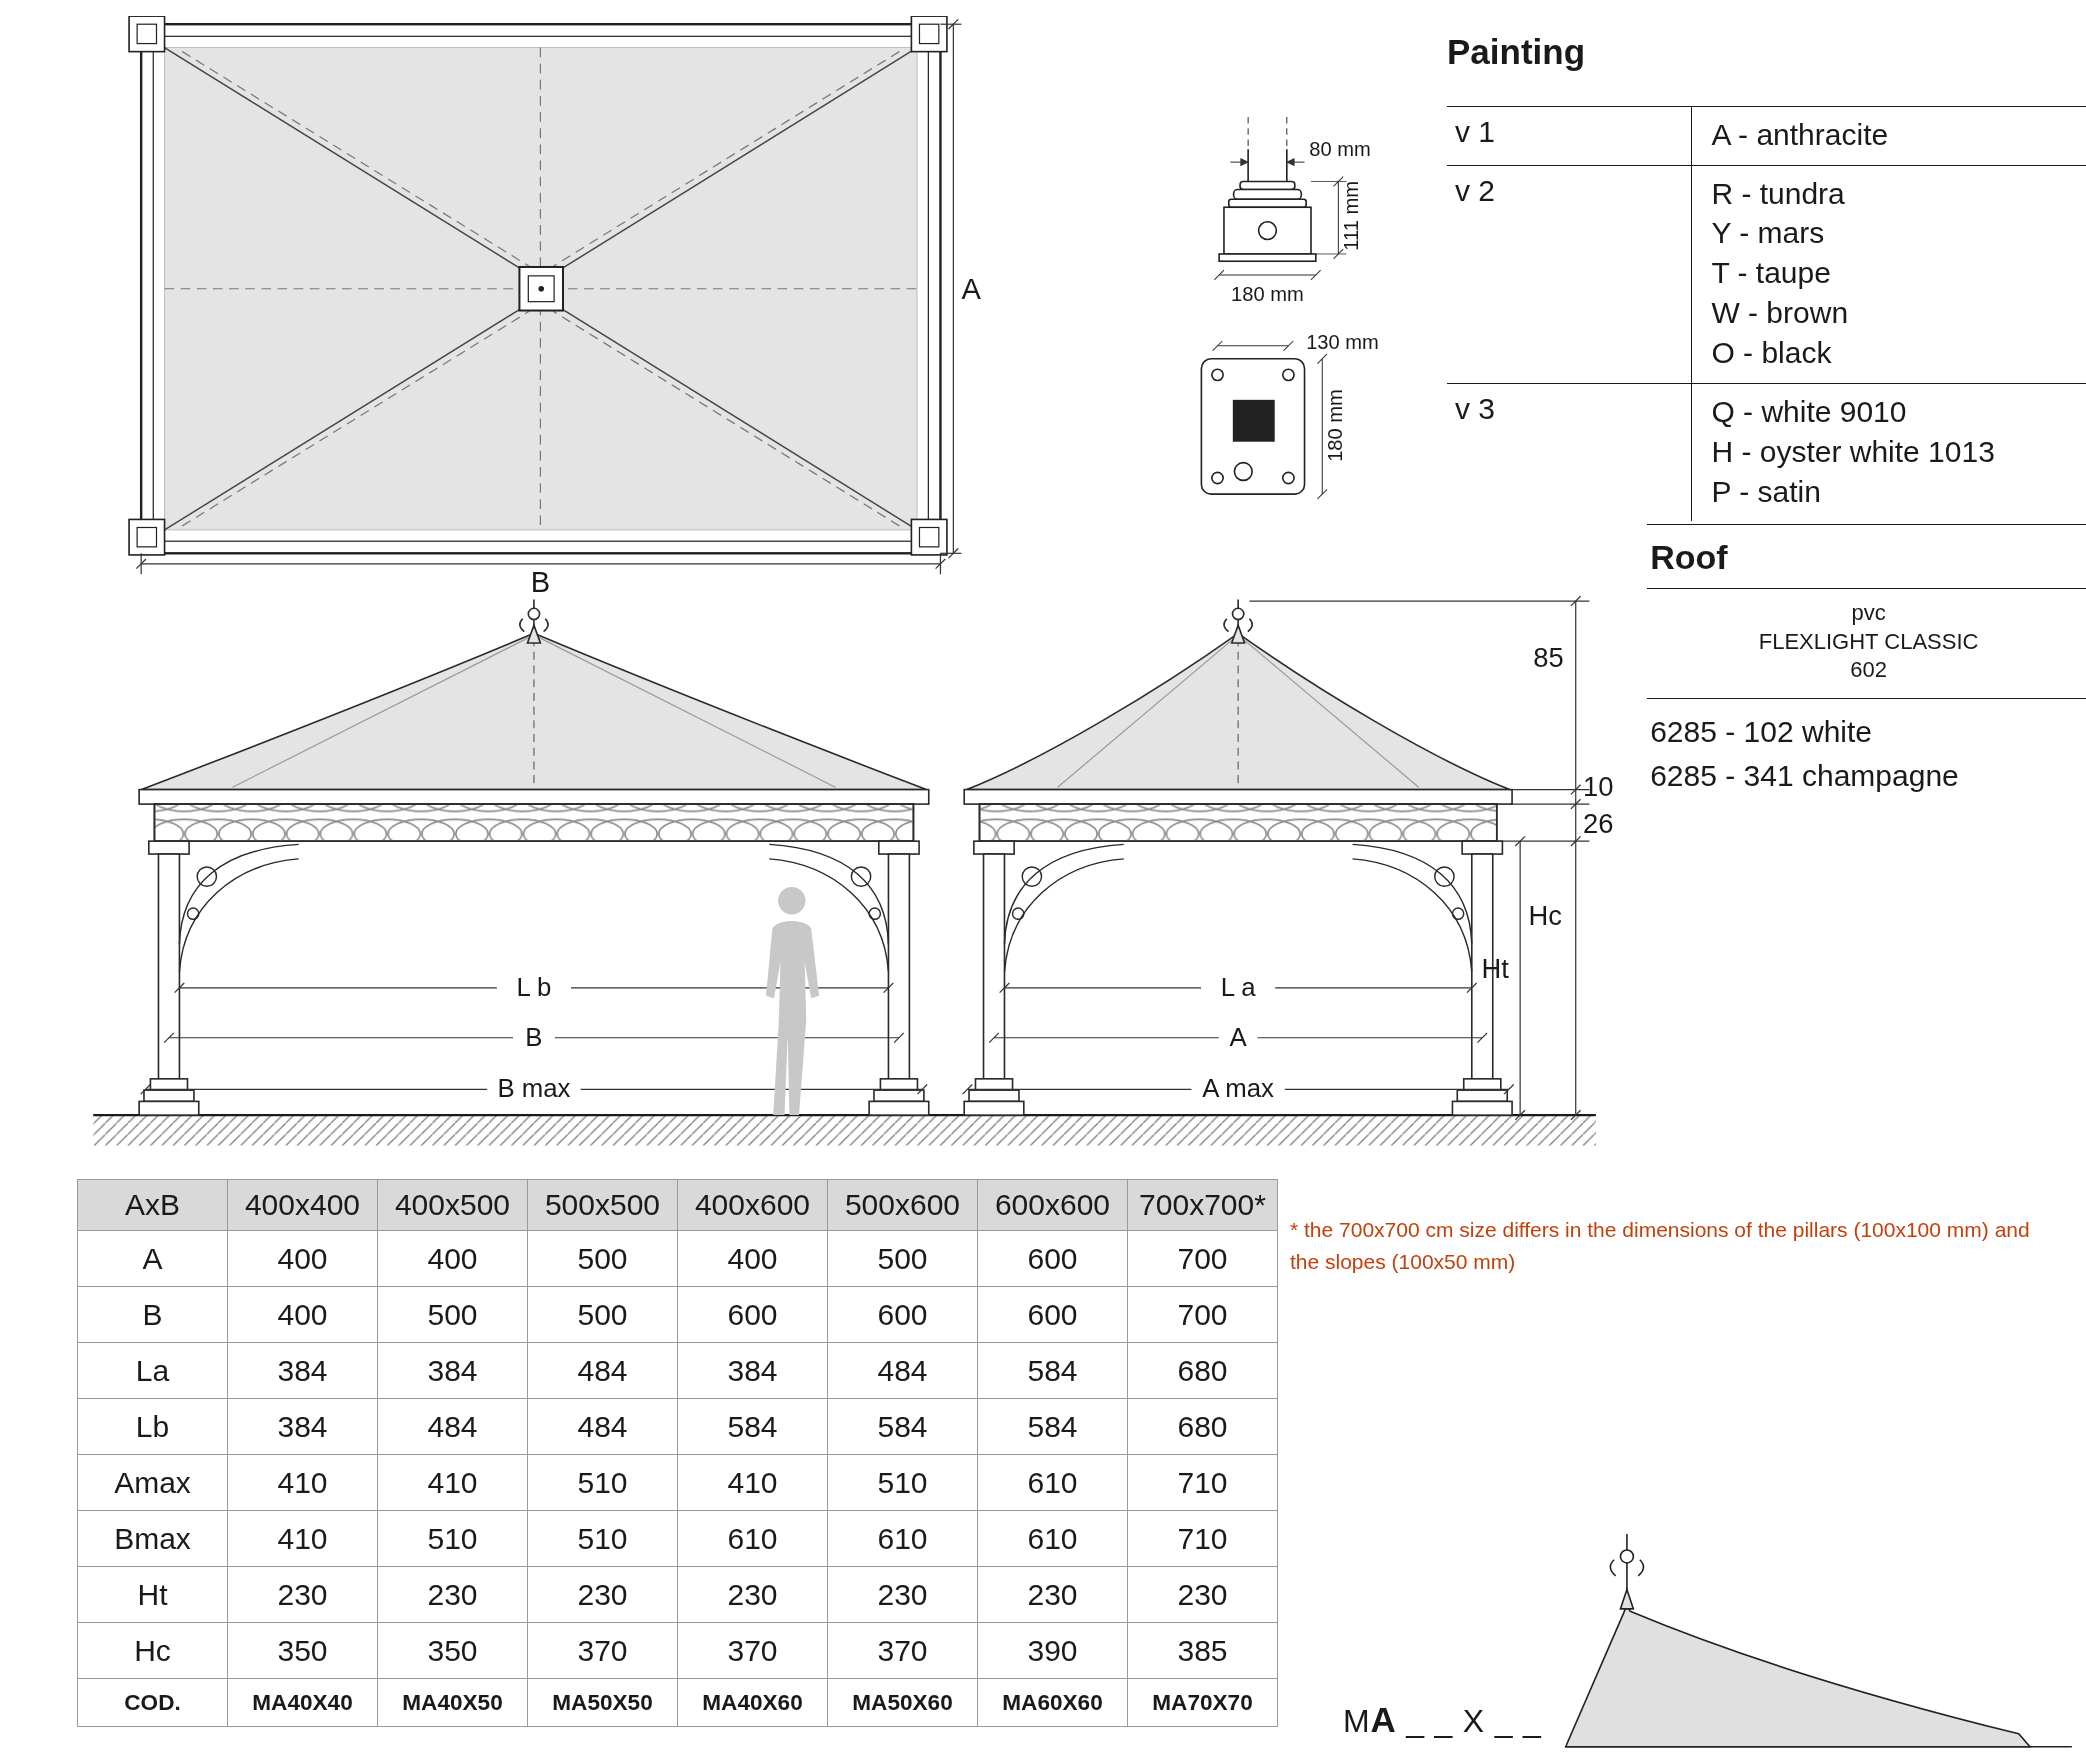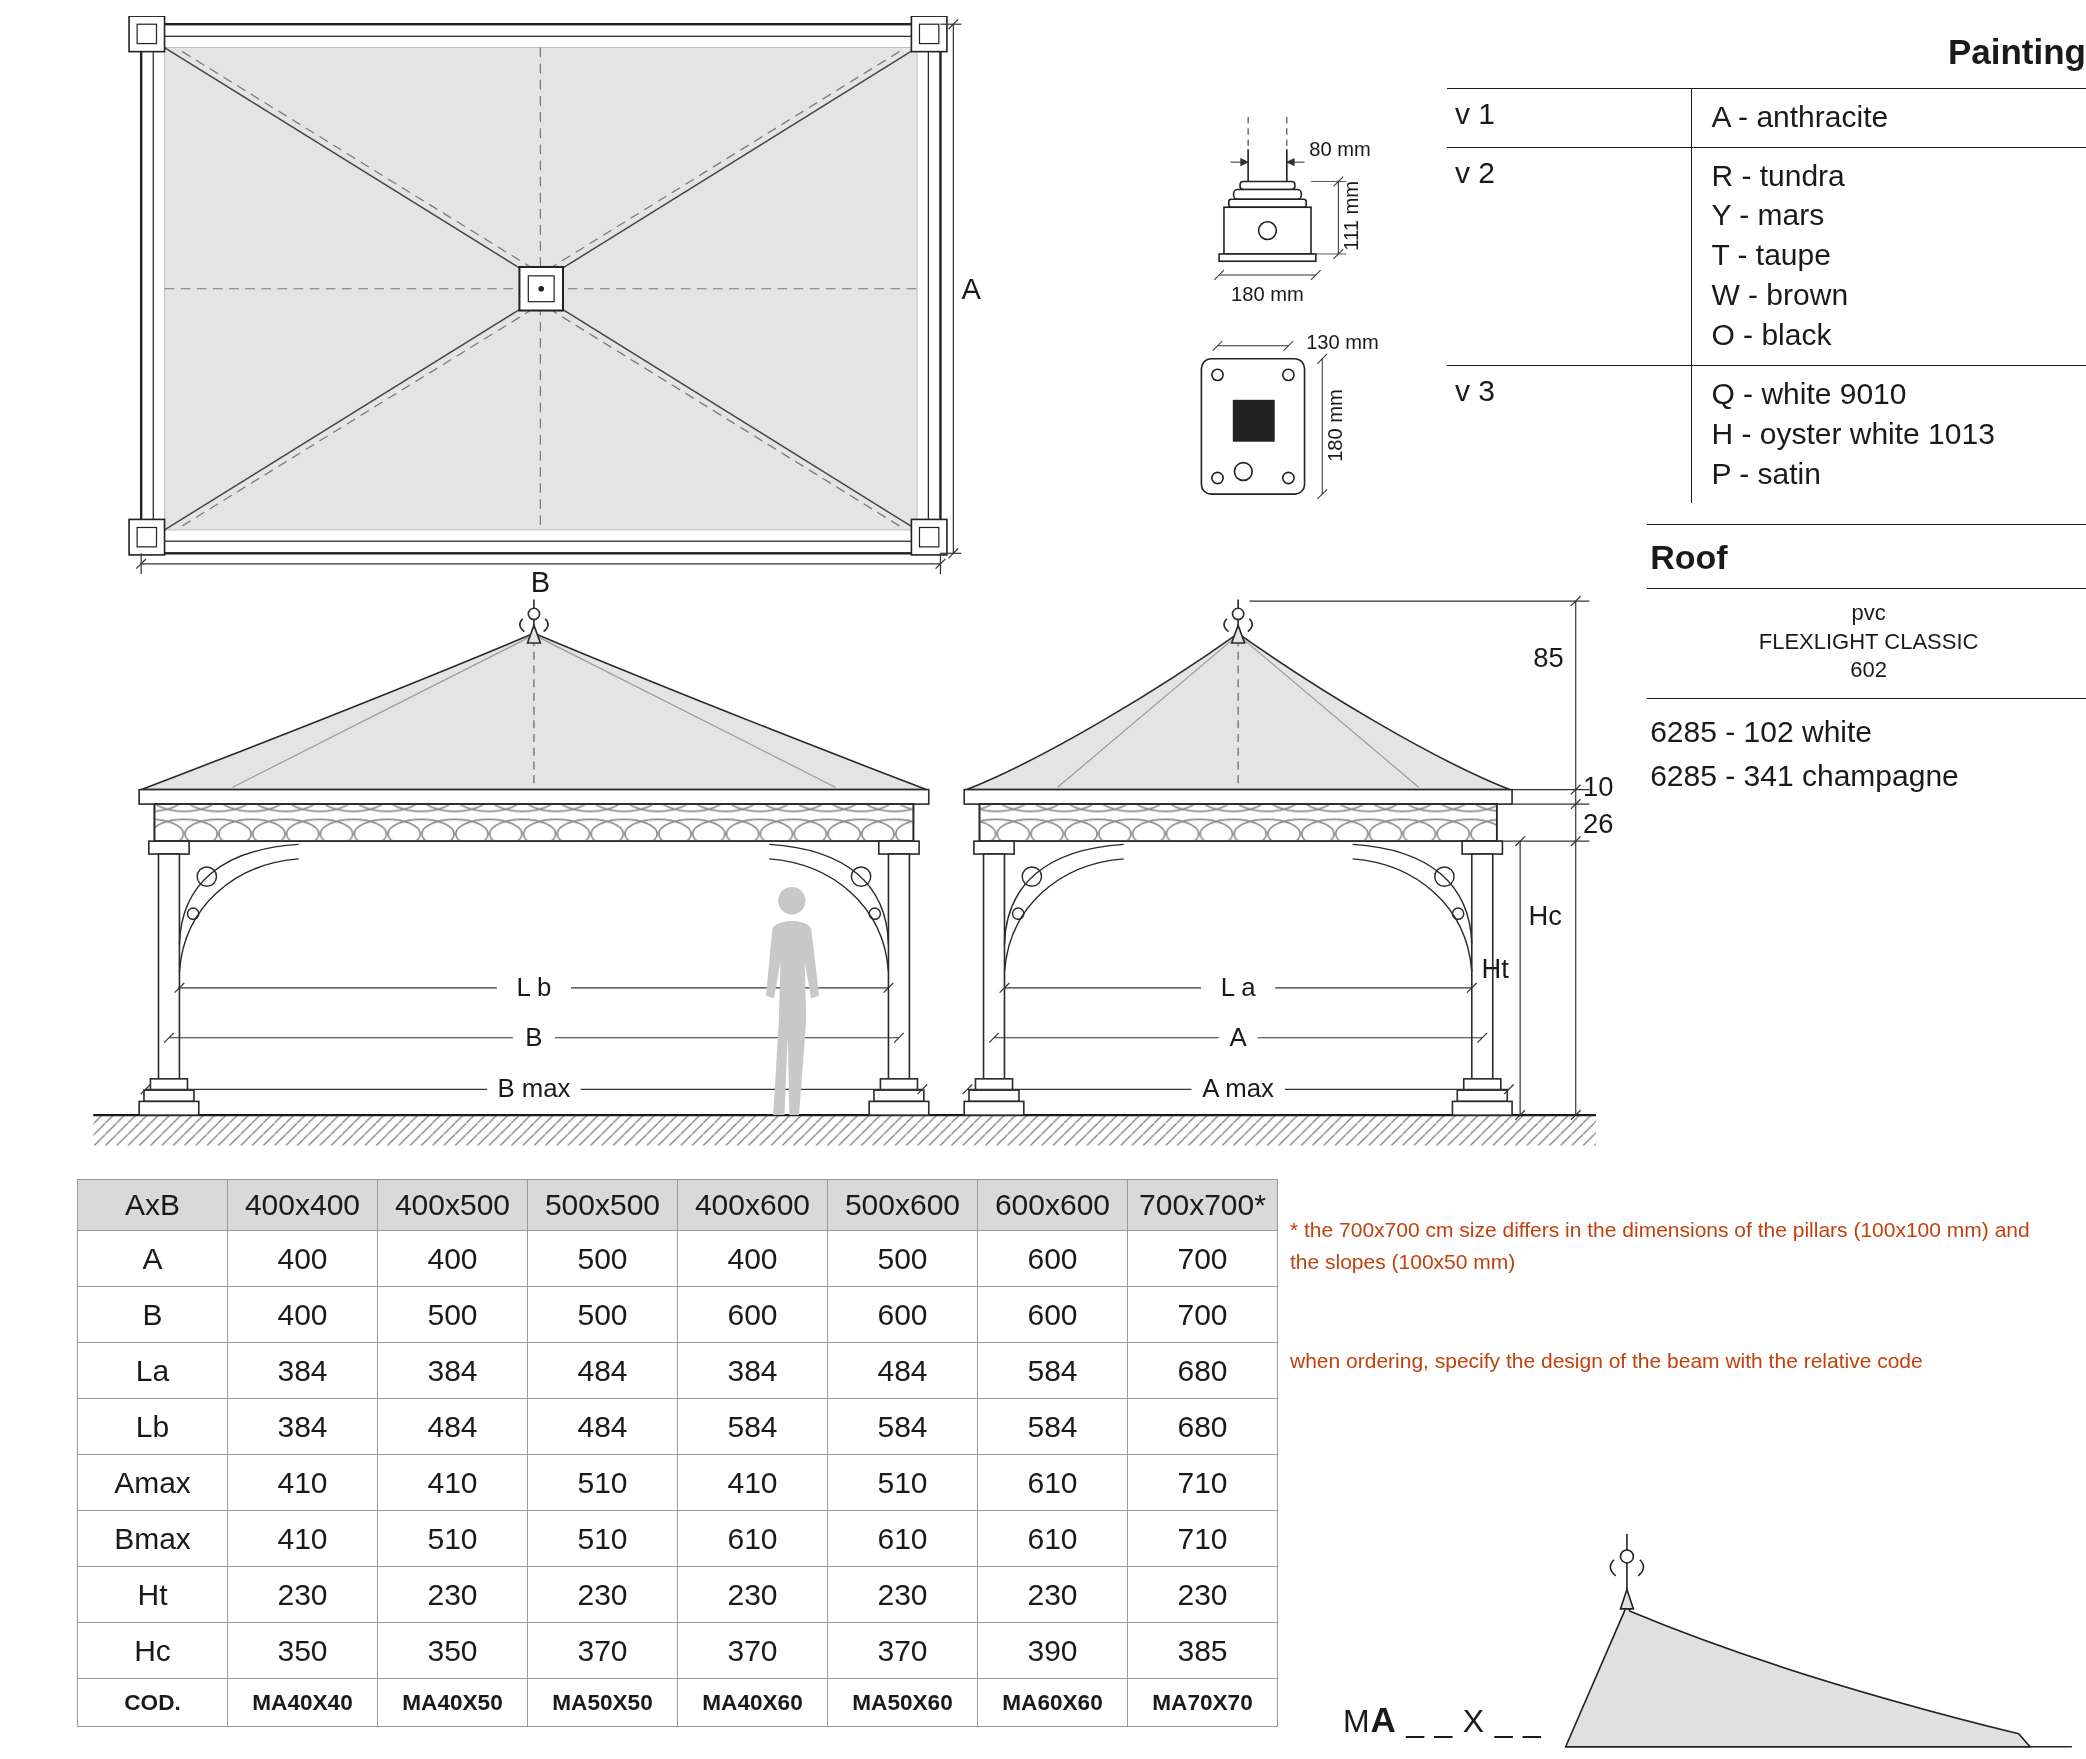--- a/index.html
+++ b/index.html
@@ -4,21 +4,21 @@
 <style>
   html,body{margin:0;padding:0;background:#fff;}
   #page{position:relative;width:2087px;height:1760px;background:#fff;
         font-family:"Liberation Sans",sans-serif;color:#1a1a1a;overflow:hidden;}
   .abs{position:absolute;}
   svg{font-family:"Liberation Sans",sans-serif;}
   svg text{fill:#1a1a1a;stroke:none;}
 
   
   .painting{left:1447px;top:32px;width:639px;}
-  .sec-title{margin:0 0 16px 0;font-size:35px;font-weight:bold;text-align:right;}
+  .sec-title{margin:0 0 34px 0;font-size:35px;font-weight:bold;}
   .prow{display:flex;border-top:1.6px solid #1a1a1a;gap:40px;}
   .pv{width:196px;padding:8px 0 9.7px 8px;font-size:30px;}
   .popts{flex:1;border-left:1.6px solid #1a1a1a;padding:8px 0 9.7px 19.4px;font-size:30px;line-height:1.33;}
 
   
   .roofsec{left:1647px;top:524px;width:440px;border-top:1.6px solid #1a1a1a;}
   .rtitle{margin:0;padding:13px 0 11.3px 3.2px;font-size:34px;font-weight:bold;border-bottom:1.6px solid #1a1a1a;}
   .rmat{padding:9.7px 0 13px 3.2px;font-size:22px;line-height:1.3;border-bottom:1.6px solid #1a1a1a;text-align:center;}
   .rcolors{padding:11.3px 0 0 3.2px;font-size:30px;line-height:1.45;}
 
@@ -446,21 +446,20 @@
       <td>MA50X50</td>
       <td>MA40X60</td>
       <td>MA50X60</td>
       <td>MA60X60</td>
       <td>MA70X70</td>
     </tr>
   </tbody>
     </table>
 
   <p class="abs note" style="left:1290px;top:1214px">* the 700x700 cm size differs in the dimensions of the pillars (100x100 mm) and the slopes (100x50 mm)</p>
-  <p class="abs note" style="left:1290px;top:1345px">when ordering, specify the design of the beam with the relative code</p>
 
   <svg class="abs" style="left:1556px;top:1492px" width="532" height="266" viewBox="0 0 660 330">
     <path d="M12,316 L84,150 L88,140 L92,148 C240,210 420,262 574,300 L588,316 Z" fill="#e0e0e0" stroke="#222" stroke-width="2"></path>
     <g stroke="#222" fill="none" stroke-width="2">
       <line x1="88" y1="52" x2="88" y2="145"></line>
       <circle cx="88" cy="80" r="8" fill="#fff"></circle>
       <path d="M74,104 q-12,-10 -2,-20 M102,104 q12,-10 2,-20"></path>
       <path d="M80,145 l8,-24 8,24 z" fill="#e0e0e0"></path>
     </g>
     <line x1="12" y1="316" x2="640" y2="316" stroke="#222" stroke-width="2"></line>

